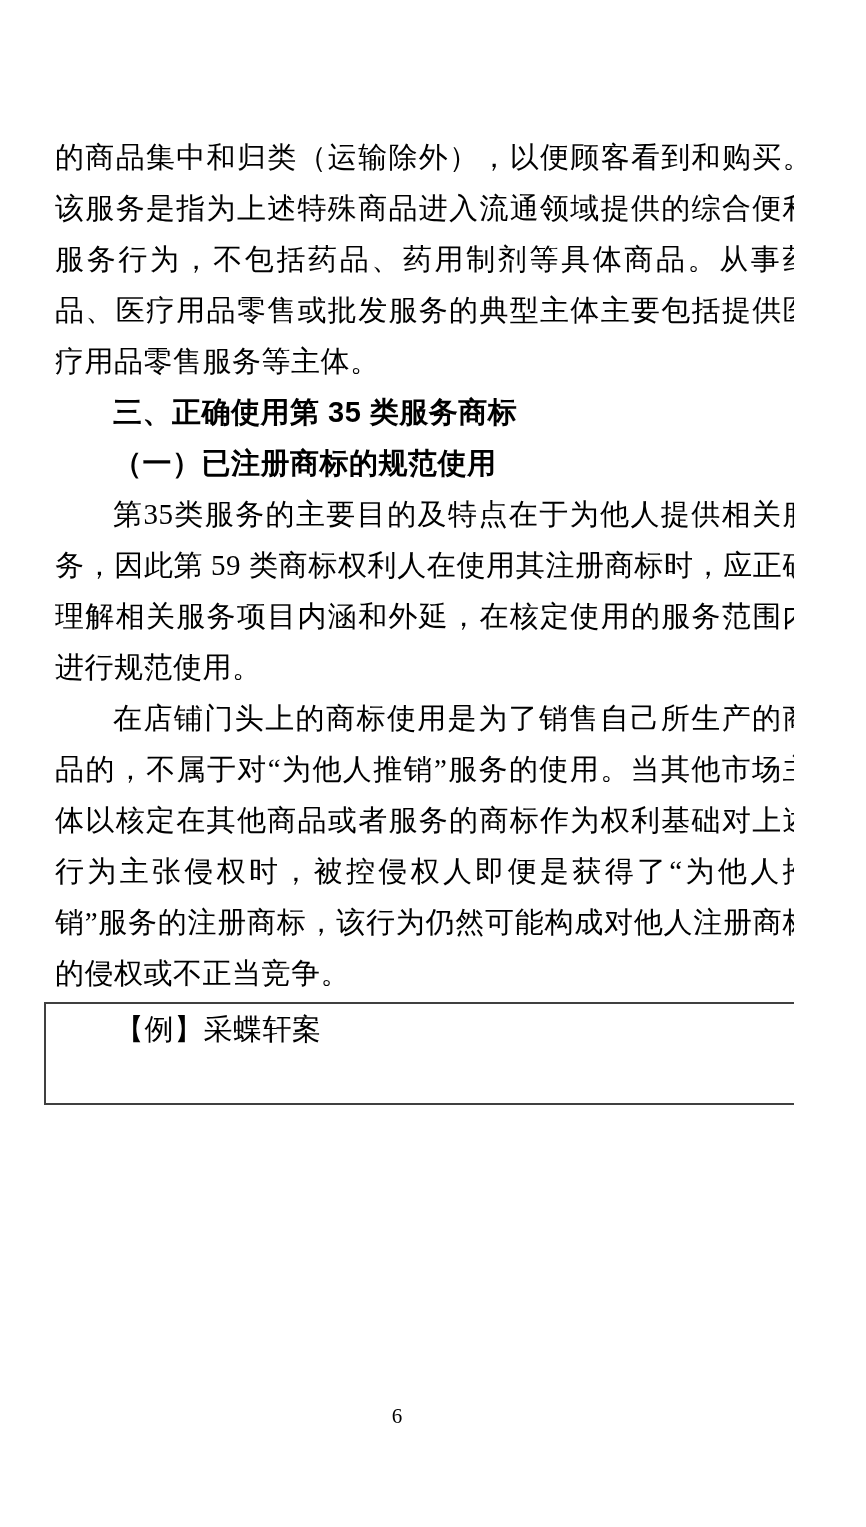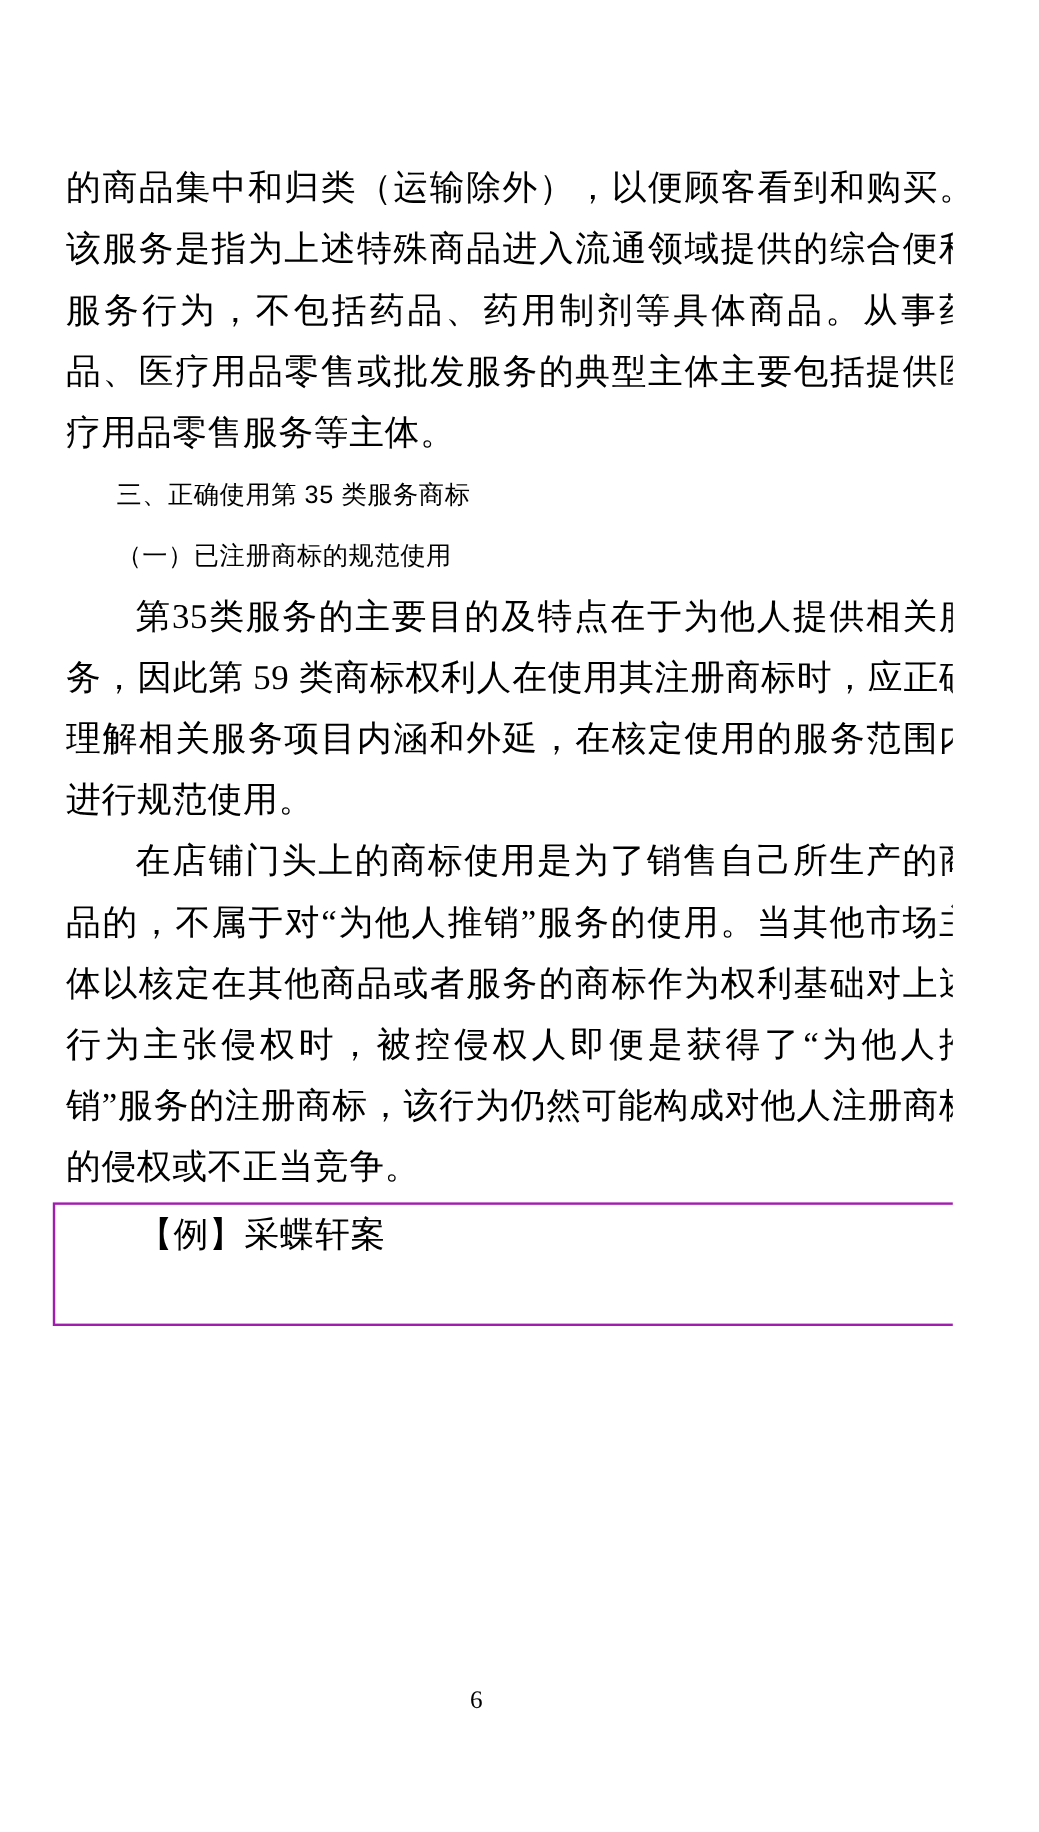--- a/index.html
+++ b/index.html
@@ -29,33 +29,33 @@
     text-align: justify;
     text-indent: 2em;
     letter-spacing: 0.5px;
     word-break: break-all;
   }
   .para.no-indent {
     text-indent: 0;
   }
   .heading {
     margin: 0;
-    font-size: 21px;
+    font-size: 29px;
     line-height: 51px;
-    font-weight: 400;
+    font-weight: 700;
     text-indent: 2em;
     font-family: "Liberation Sans", sans-serif;
     letter-spacing: 0.5px;
   }
   .example-box {
     box-sizing: border-box;
     margin-top: 3px;
     margin-left: -11px;
     width: 778px;
-    border: 2px solid #a21caf;
+    border: 2px solid #404040;
     padding: 0 6px 12px 11px;
     overflow: hidden;
     height: 103px;
   }
   .example-box .para {
     line-height: 50px;
   }
   .page-number {
     position: absolute;
     left: 0;

